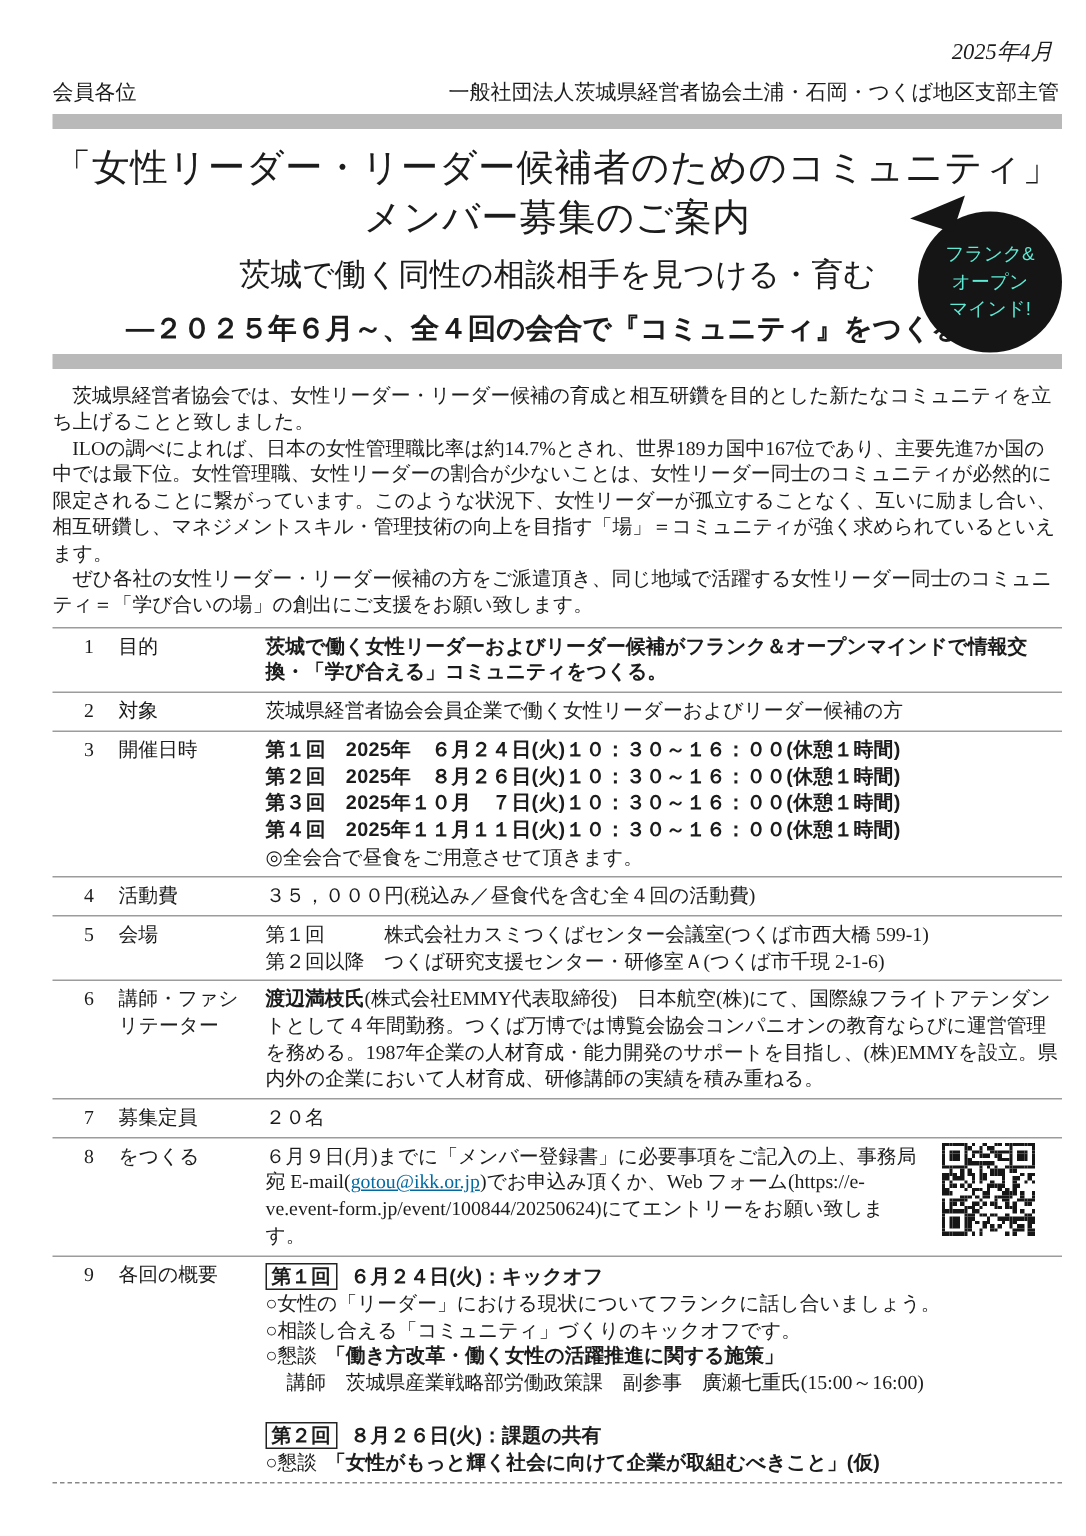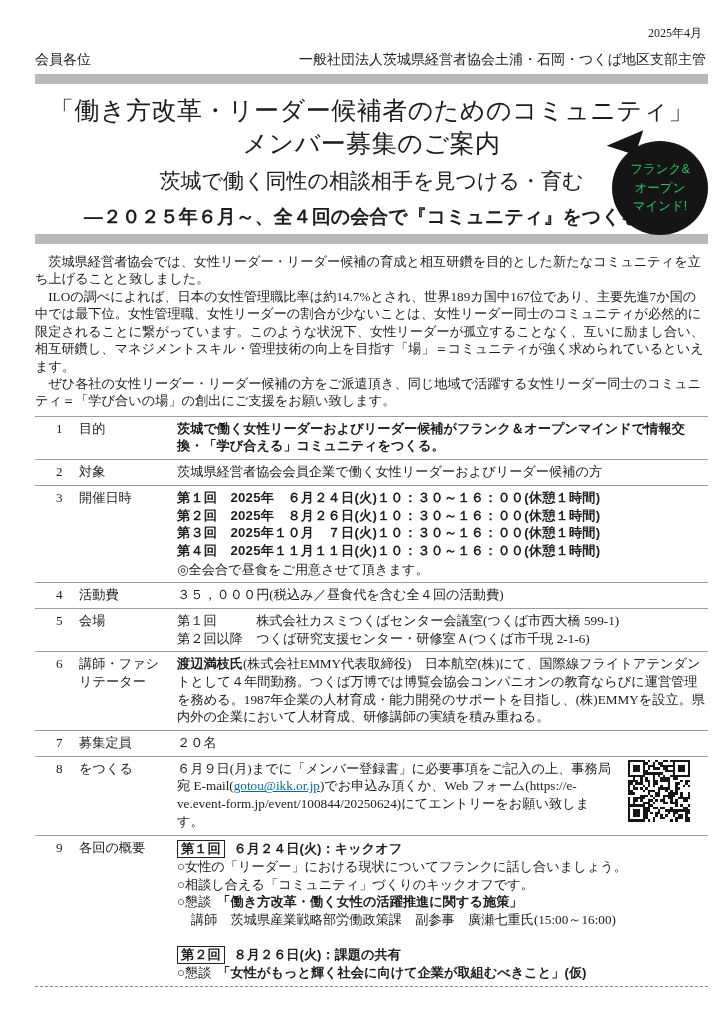--- a/index.html
+++ b/index.html
@@ -1,30 +1,30 @@
 <!DOCTYPE html>
 <html><head>
 <meta charset="utf-8">
 <style>
   html,body{margin:0;padding:0;background:#e8e8e8;}
   .page{position:relative;width:724px;height:1024px;background:#fff;overflow:hidden;
         font-family:"Liberation Serif","DejaVu Serif",serif;color:#1c1c1c;}
   .inner{margin:0 16px 0 35px;}
-  .doc-date{padding-top:25px;text-align:right;font-size:12px;padding-right:6px;}
+  .doc-date{padding-top:25px;text-align:right;font-size:15px;padding-right:6px;font-style:italic;}
   .addr-row{display:flex;align-items:center;margin-top:9px;font-size:14px;}
   .addr-row .organizer{margin-left:auto;padding-right:2px;}
   .gray-bar{height:10px;background:#b9b9b9;margin-top:5px;}
   .gray-bar.second{margin-top:4px;}
   .title-block{text-align:center;margin-top:10px;}
   .t-main{font-size:25px;line-height:1.32;letter-spacing:.5px;margin:0;}
   .t-sub{font-size:21px;margin-top:7px;}
   .t-slogan{font-family:"Liberation Sans","DejaVu Sans",sans-serif;font-weight:bold;
             font-size:19px;margin-top:9px;}
   .bubble{position:absolute;top:141px;right:16px;width:96px;height:94px;background:#151515;
-          border-radius:50%;color:#22c55e;display:flex;flex-direction:column;align-items:center;
+          border-radius:50%;color:#5eead4;display:flex;flex-direction:column;align-items:center;
           justify-content:center;font-family:"Liberation Sans","DejaVu Sans",sans-serif;
           font-size:12.5px;line-height:1.5;text-align:center;z-index:3;}
   .bubble::before{content:'';position:absolute;top:-16px;left:-2px;width:0;height:0;
           border-right:30px solid #151515;border-top:26px solid transparent;
           transform:rotate(18deg);}
   .intro{margin-top:9px;font-size:13.2px;line-height:1.32;}
   .intro p{margin:0;text-indent:1em;}
   .sec-head{font-family:"Liberation Sans","DejaVu Sans",sans-serif;font-weight:bold;
             font-size:17px;margin-top:11px;}
   .rtable{margin-top:6px;font-size:13.2px;line-height:1.34;border-bottom:1px dashed #878787;}
@@ -55,21 +55,21 @@
 <div class="page">
   <div class="inner">
     <div class="doc-date">2025年4月</div>
     <div class="addr-row">
       <span>会員各位</span>
       <span class="organizer">一般社団法人茨城県経営者協会土浦・石岡・つくば地区支部主管</span>
     </div>
     <div class="gray-bar"></div>
 
     <div class="title-block">
-      <div class="t-main">「働き方改革・リーダー候補者のためのコミュニティ」</div>
+      <div class="t-main">「女性リーダー・リーダー候補者のためのコミュニティ」</div>
       <div class="t-main">メンバー募集のご案内</div>
       <div class="t-sub">茨城で働く同性の相談相手を見つける・育む</div>
       <div class="t-slogan">―２０２５年６月～、全４回の会合で『コミュニティ』をつくる―</div>
     </div>
     <div class="gray-bar second"></div>
 
     <div class="intro">
       <p>茨城県経営者協会では、女性リーダー・リーダー候補の育成と相互研鑽を目的とした新たなコミュニティを立ち上げることと致しました。</p>
       <p>ILOの調べによれば、日本の女性管理職比率は約14.7%とされ、世界189カ国中167位であり、主要先進7か国の中では最下位。女性管理職、女性リーダーの割合が少ないことは、女性リーダー同士のコミュニティが必然的に限定されることに繋がっています。このような状況下、女性リーダーが孤立することなく、互いに励まし合い、相互研鑽し、マネジメントスキル・管理技術の向上を目指す「場」＝コミュニティが強く求められているといえます。</p>
       <p>ぜひ各社の女性リーダー・リーダー候補の方をご派遣頂き、同じ地域で活躍する女性リーダー同士のコミュニティ＝「学び合いの場」の創出にご支援をお願い致します。</p>

